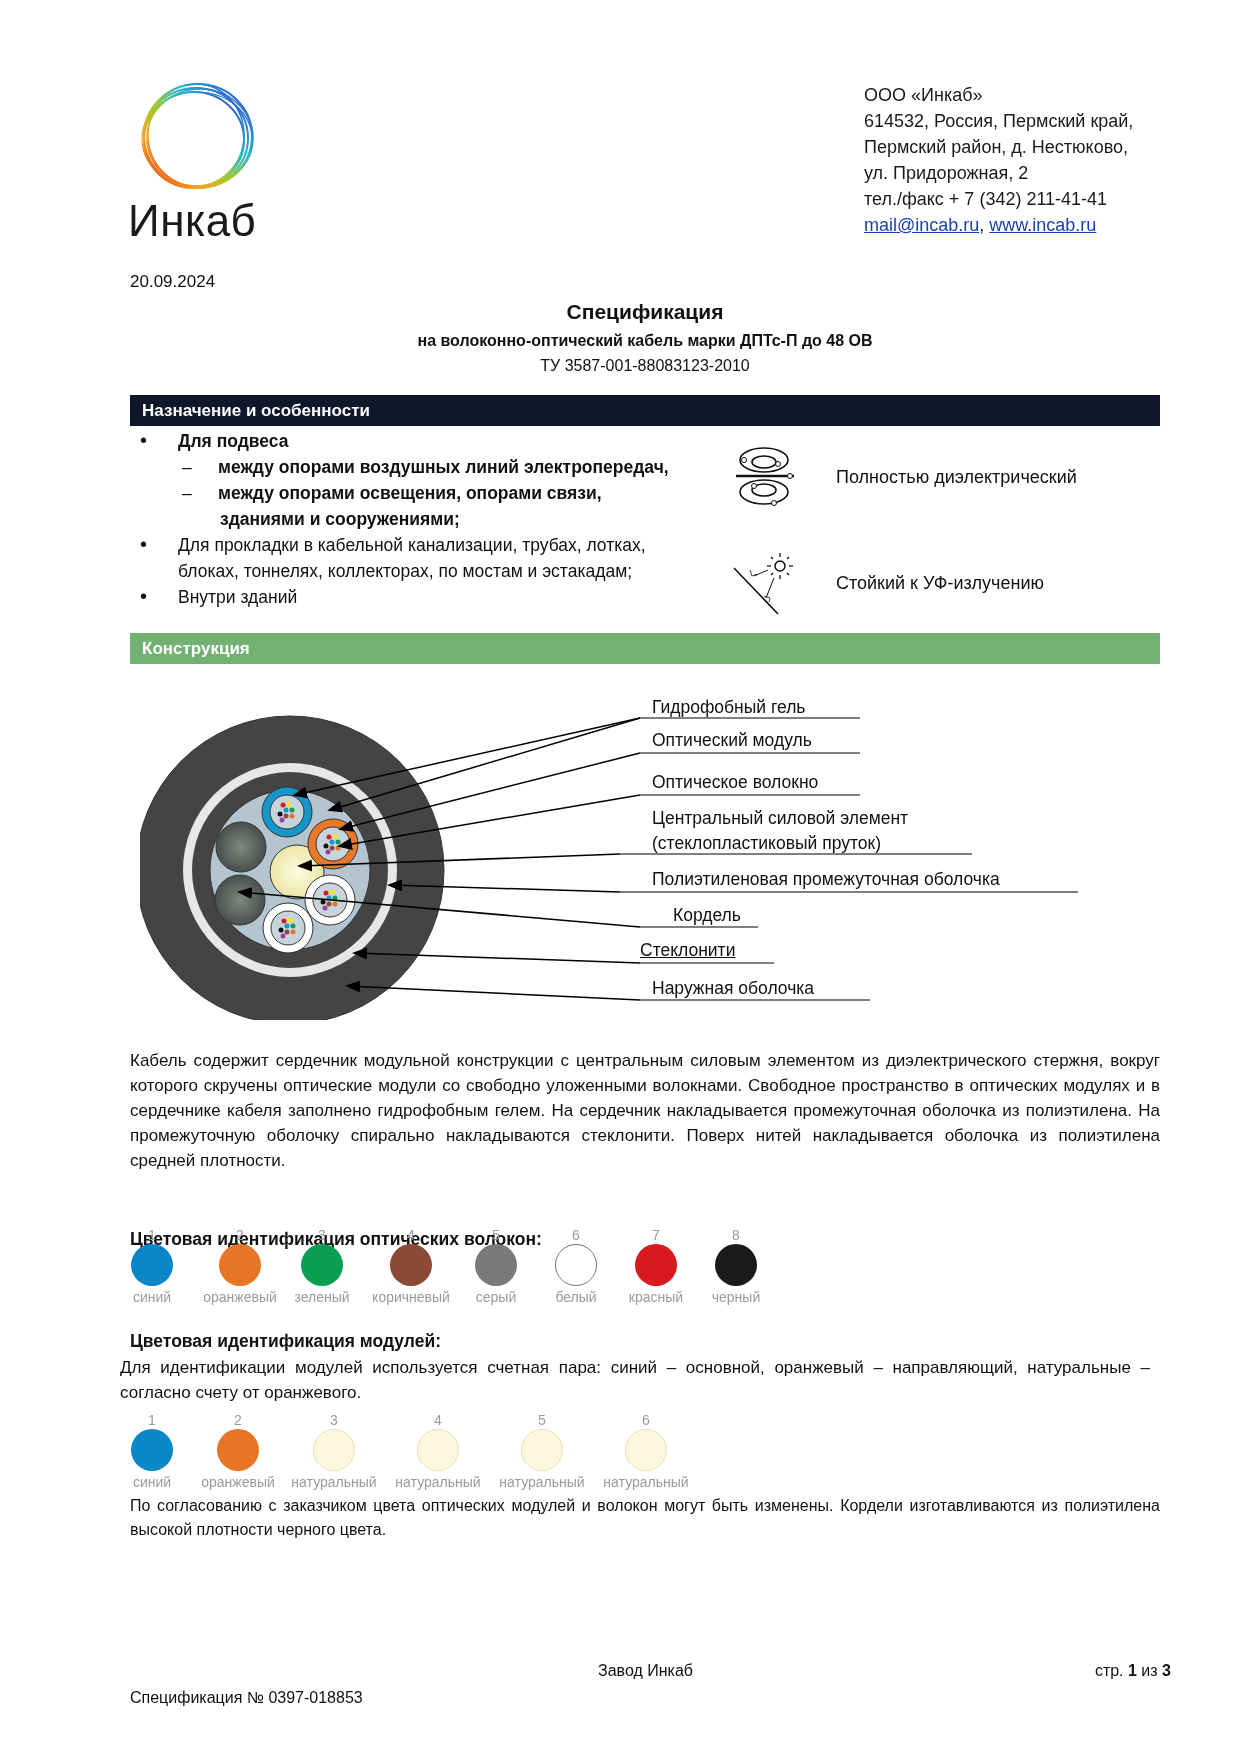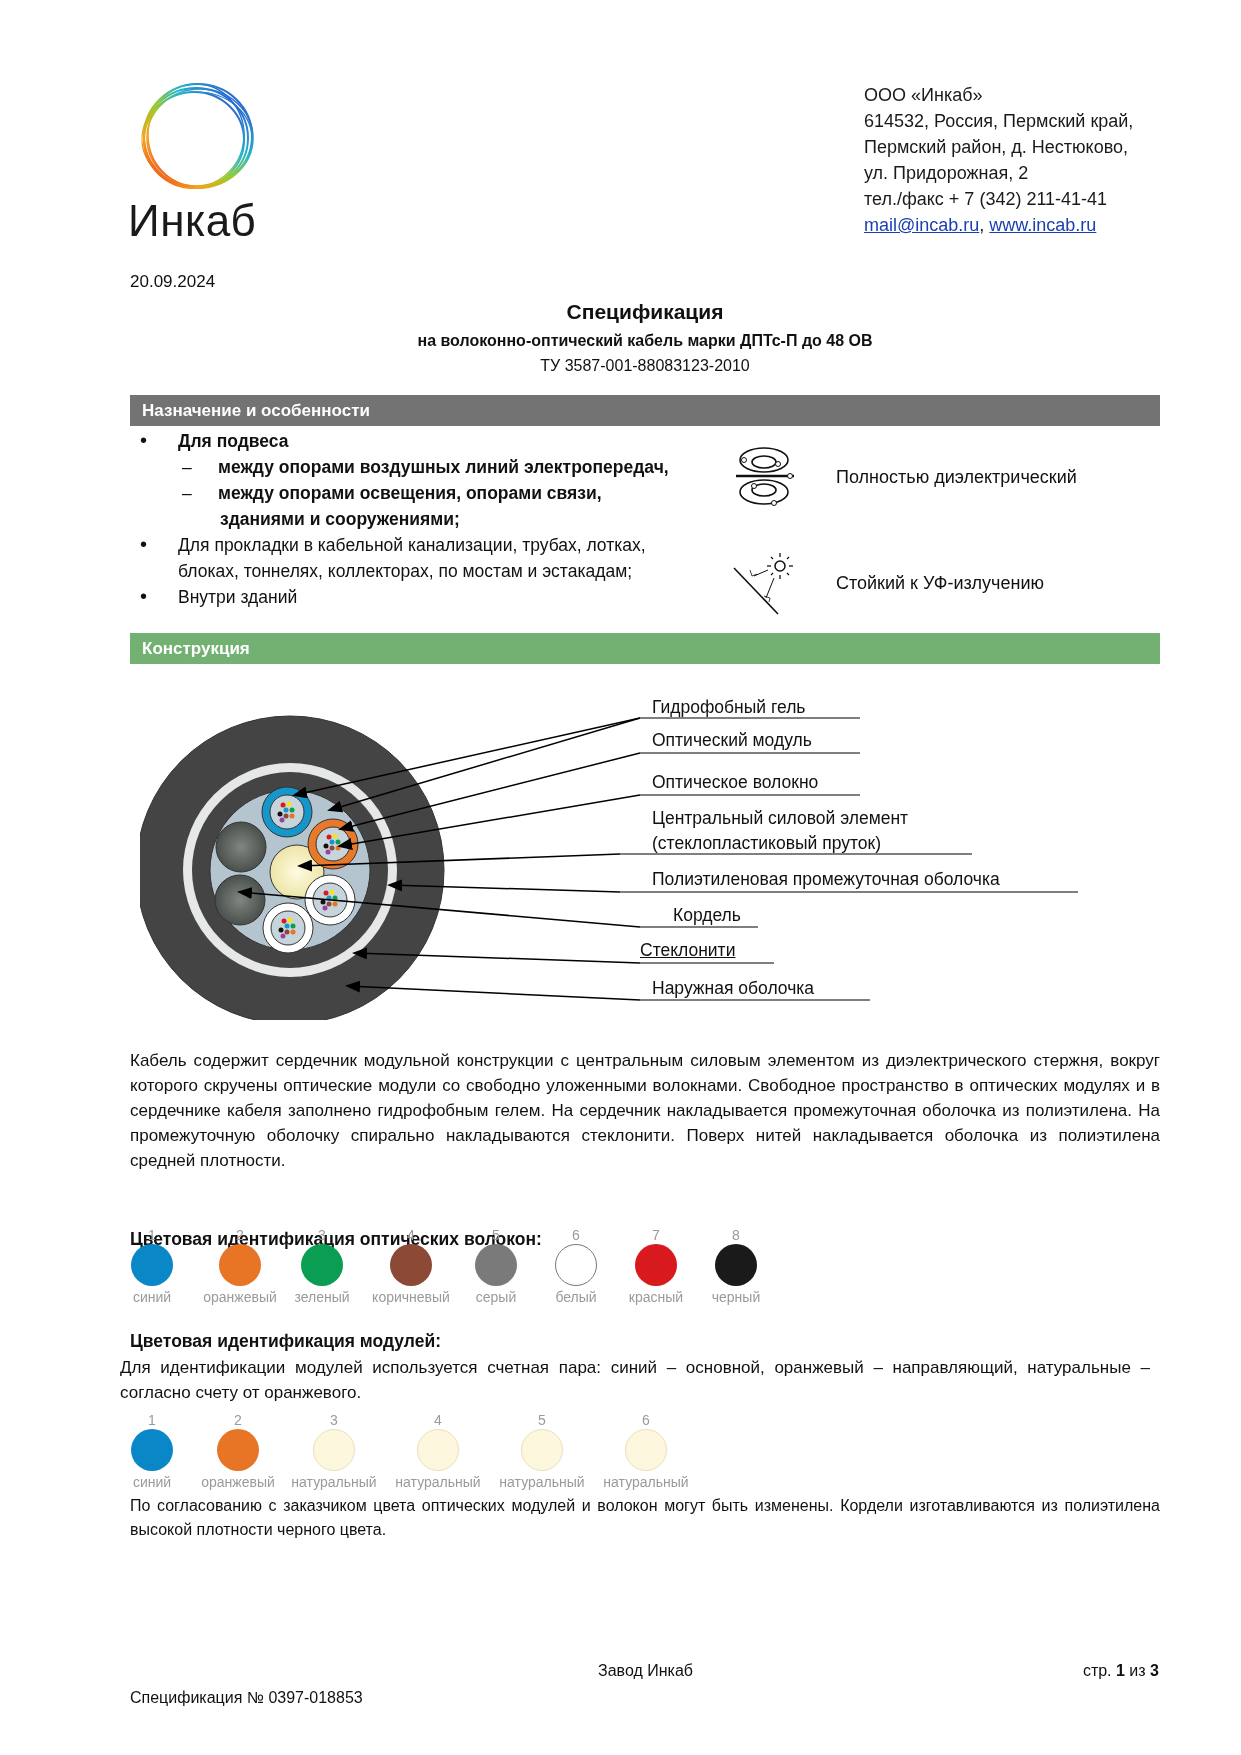--- a/index.html
+++ b/index.html
@@ -13,21 +13,21 @@
   .company { left: 864px; top: 82px; font-size: 18px; line-height: 26px; color: #1a1a1a; }
   .company a { color: #1a3fb0; text-decoration: underline; }
   .date { left: 130px; top: 272px; font-size: 17px; }
 
   .title-block { left: 130px; width: 1030px; top: 298px; text-align: center; }
   .title { font-size: 21px; font-weight: 700; line-height: 28px; }
   .subtitle { font-size: 16px; font-weight: 700; line-height: 26px; margin-top: 2px; }
   .tu { font-size: 16px; line-height: 24px; }
 
   .section-bar { left: 130px; width: 1030px; height: 31px; color: #fff; font-weight: 700; font-size: 17px; padding-left: 12px; line-height: 31px; }
-  .bar-yellow { top: 395px; background: #737373; }
+  .bar-yellow { top: 395px; background: #0f172a; }
   .bar-green { top: 633px; background: #73b173; }
 
   
   .purpose { left: 140px; top: 428px; width: 560px; font-size: 17.5px; line-height: 26px; }
   .row { display: flex; }
   .bullet { width: 38px; flex: none; font-size: 20px; line-height: 24px; }
   .bold { font-weight: 700; }
 
   .feature { left: 730px; font-size: 18px; display: flex; align-items: center; }
   .feature .ico { width: 70px; height: 70px; margin-right: 36px; }
@@ -353,15 +353,15 @@
   <div class="sw" style="width:100px;">
     <span class="sw-num">6</span>
     <span class="sw-dot" style="background:#fdf7de;border:1px solid #e8e0c0;"></span>
     <span class="sw-name">натуральный</span>
   </div>
 </div>
 <div class="abs" style="left:130px;top:1494px;width:1030px;font-size:16px;line-height:24px;text-align:justify;">По согласованию с заказчиком цвета оптических модулей и волокон могут быть изменены. Кордели изготавливаются из полиэтилена высокой плотности черного цвета.</div>
 
 <div class="abs footer" style="left:130px;margin-top:27px;">Спецификация № 0397-018853</div>
 <div class="abs footer" style="left:598px;">Завод Инкаб</div>
-<div class="abs footer" style="right:82px;">
+<div class="abs footer" style="right:70px;">
   <span>стр. </span><b>1</b><span> из </span><b>3</b>
 </div>
 
 </body></html>

